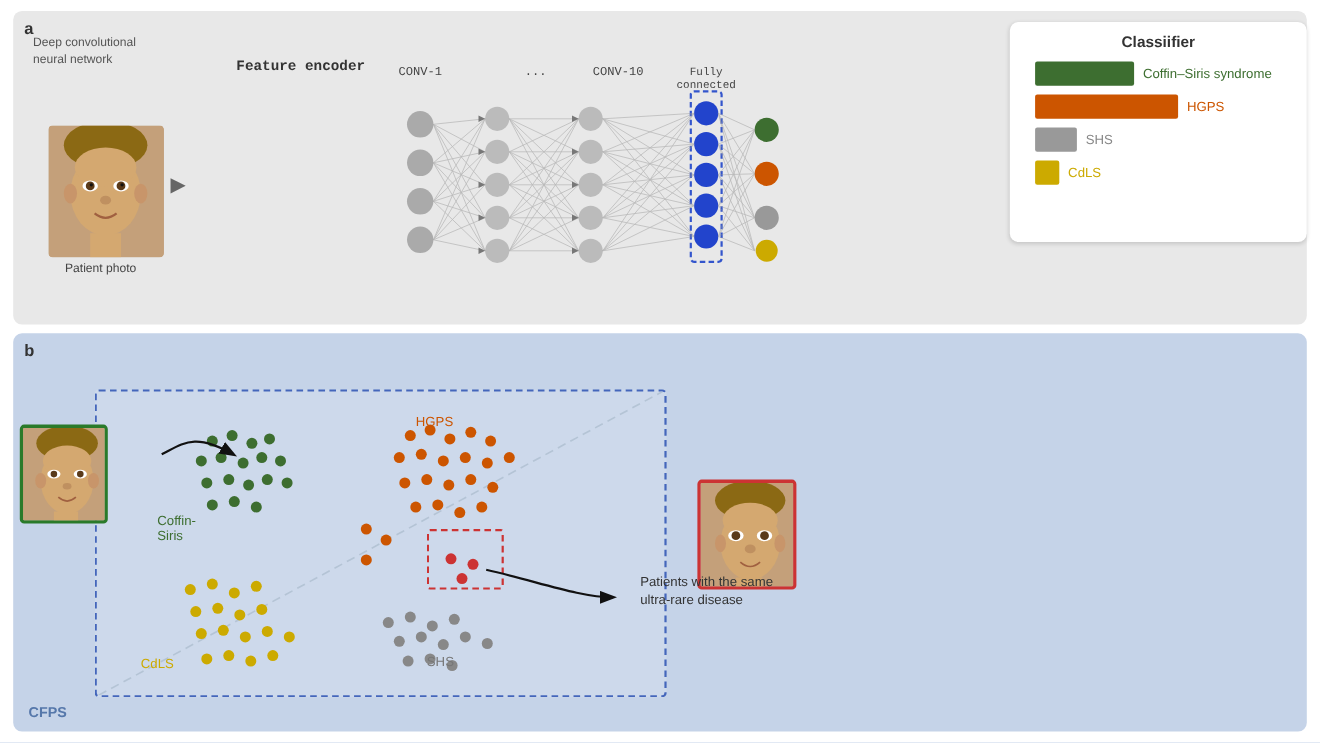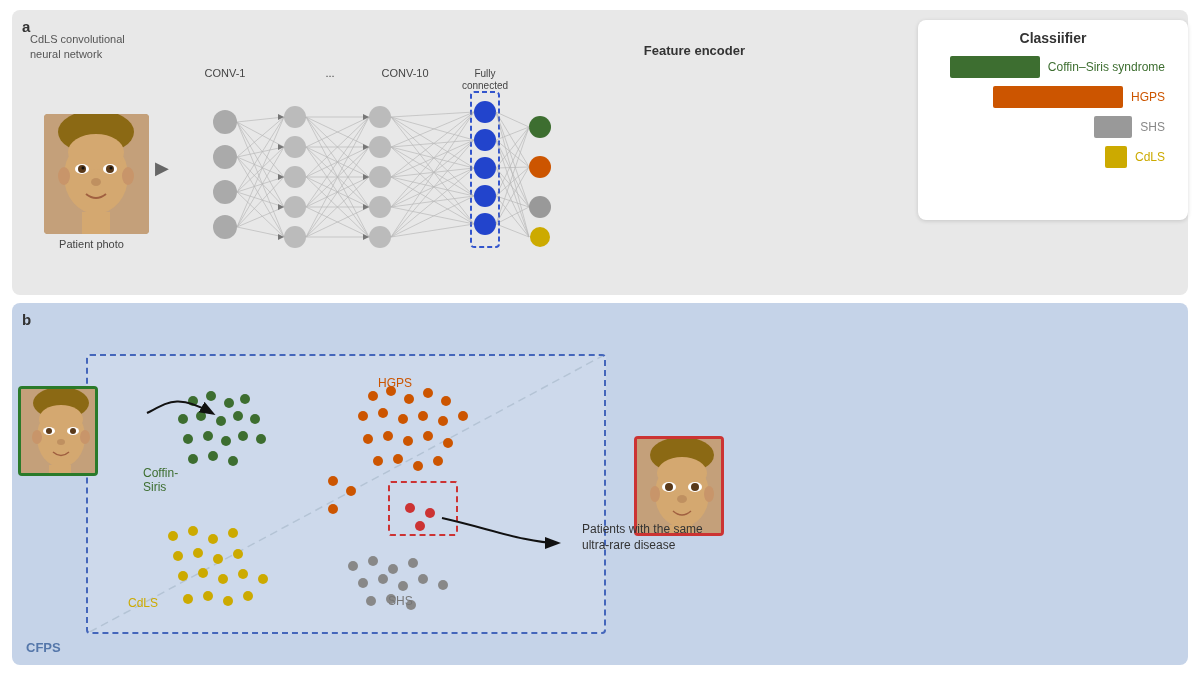--- a/index.html
+++ b/index.html
@@ -73,21 +73,21 @@
       margin-top: 28px;
       margin-left: 8px;
     }
 
     
     .network-section {
       flex: 1;
       position: relative;
       margin-top: 20px;
       display: flex;
-      flex-direction: column;
+      font-family: Liberation Mono, monospace;
     }
 
     .feature-encoder-label {
       text-align: center;
       font-size: 13px;
       font-weight: bold;
       color: #333;
       margin-bottom: 4px;
       margin-left: 40px;
     }
@@ -111,21 +111,20 @@
       font-weight: bold;
       color: #333;
       margin-bottom: 10px;
     }
 
     .syndrome-item {
       display: flex;
       align-items: center;
       margin-bottom: 8px;
       gap: 8px;
-      justify-content: flex-end;
     }
 
     .syndrome-bar {
       height: 22px;
       border-radius: 2px;
     }
 
     .syndrome-label {
       font-size: 12px;
       font-weight: 500;
@@ -245,21 +244,21 @@
   </style>
 </head>
 <body>
 
 <div class="main-container">
 
   <div class="panel-a">
     <span class="panel-a-label">a</span>
 
     <div style="position:absolute;top:22px;left:18px;font-size:11px;color:#555;line-height:1.4;">
-      <div>CdLS convolutional</div>
+      <div>Deep convolutional</div>
       <div>neural network</div>
     </div>
 
     <div class="photo-section">
       <div class="patient-photo-box">
         <svg class="face-svg" viewBox="0 0 105 120" xmlns="http://www.w3.org/2000/svg">
           <rect width="105" height="120" fill="#b8956a"></rect>
 
           <rect width="105" height="120" fill="#c4a07a"></rect>
 

